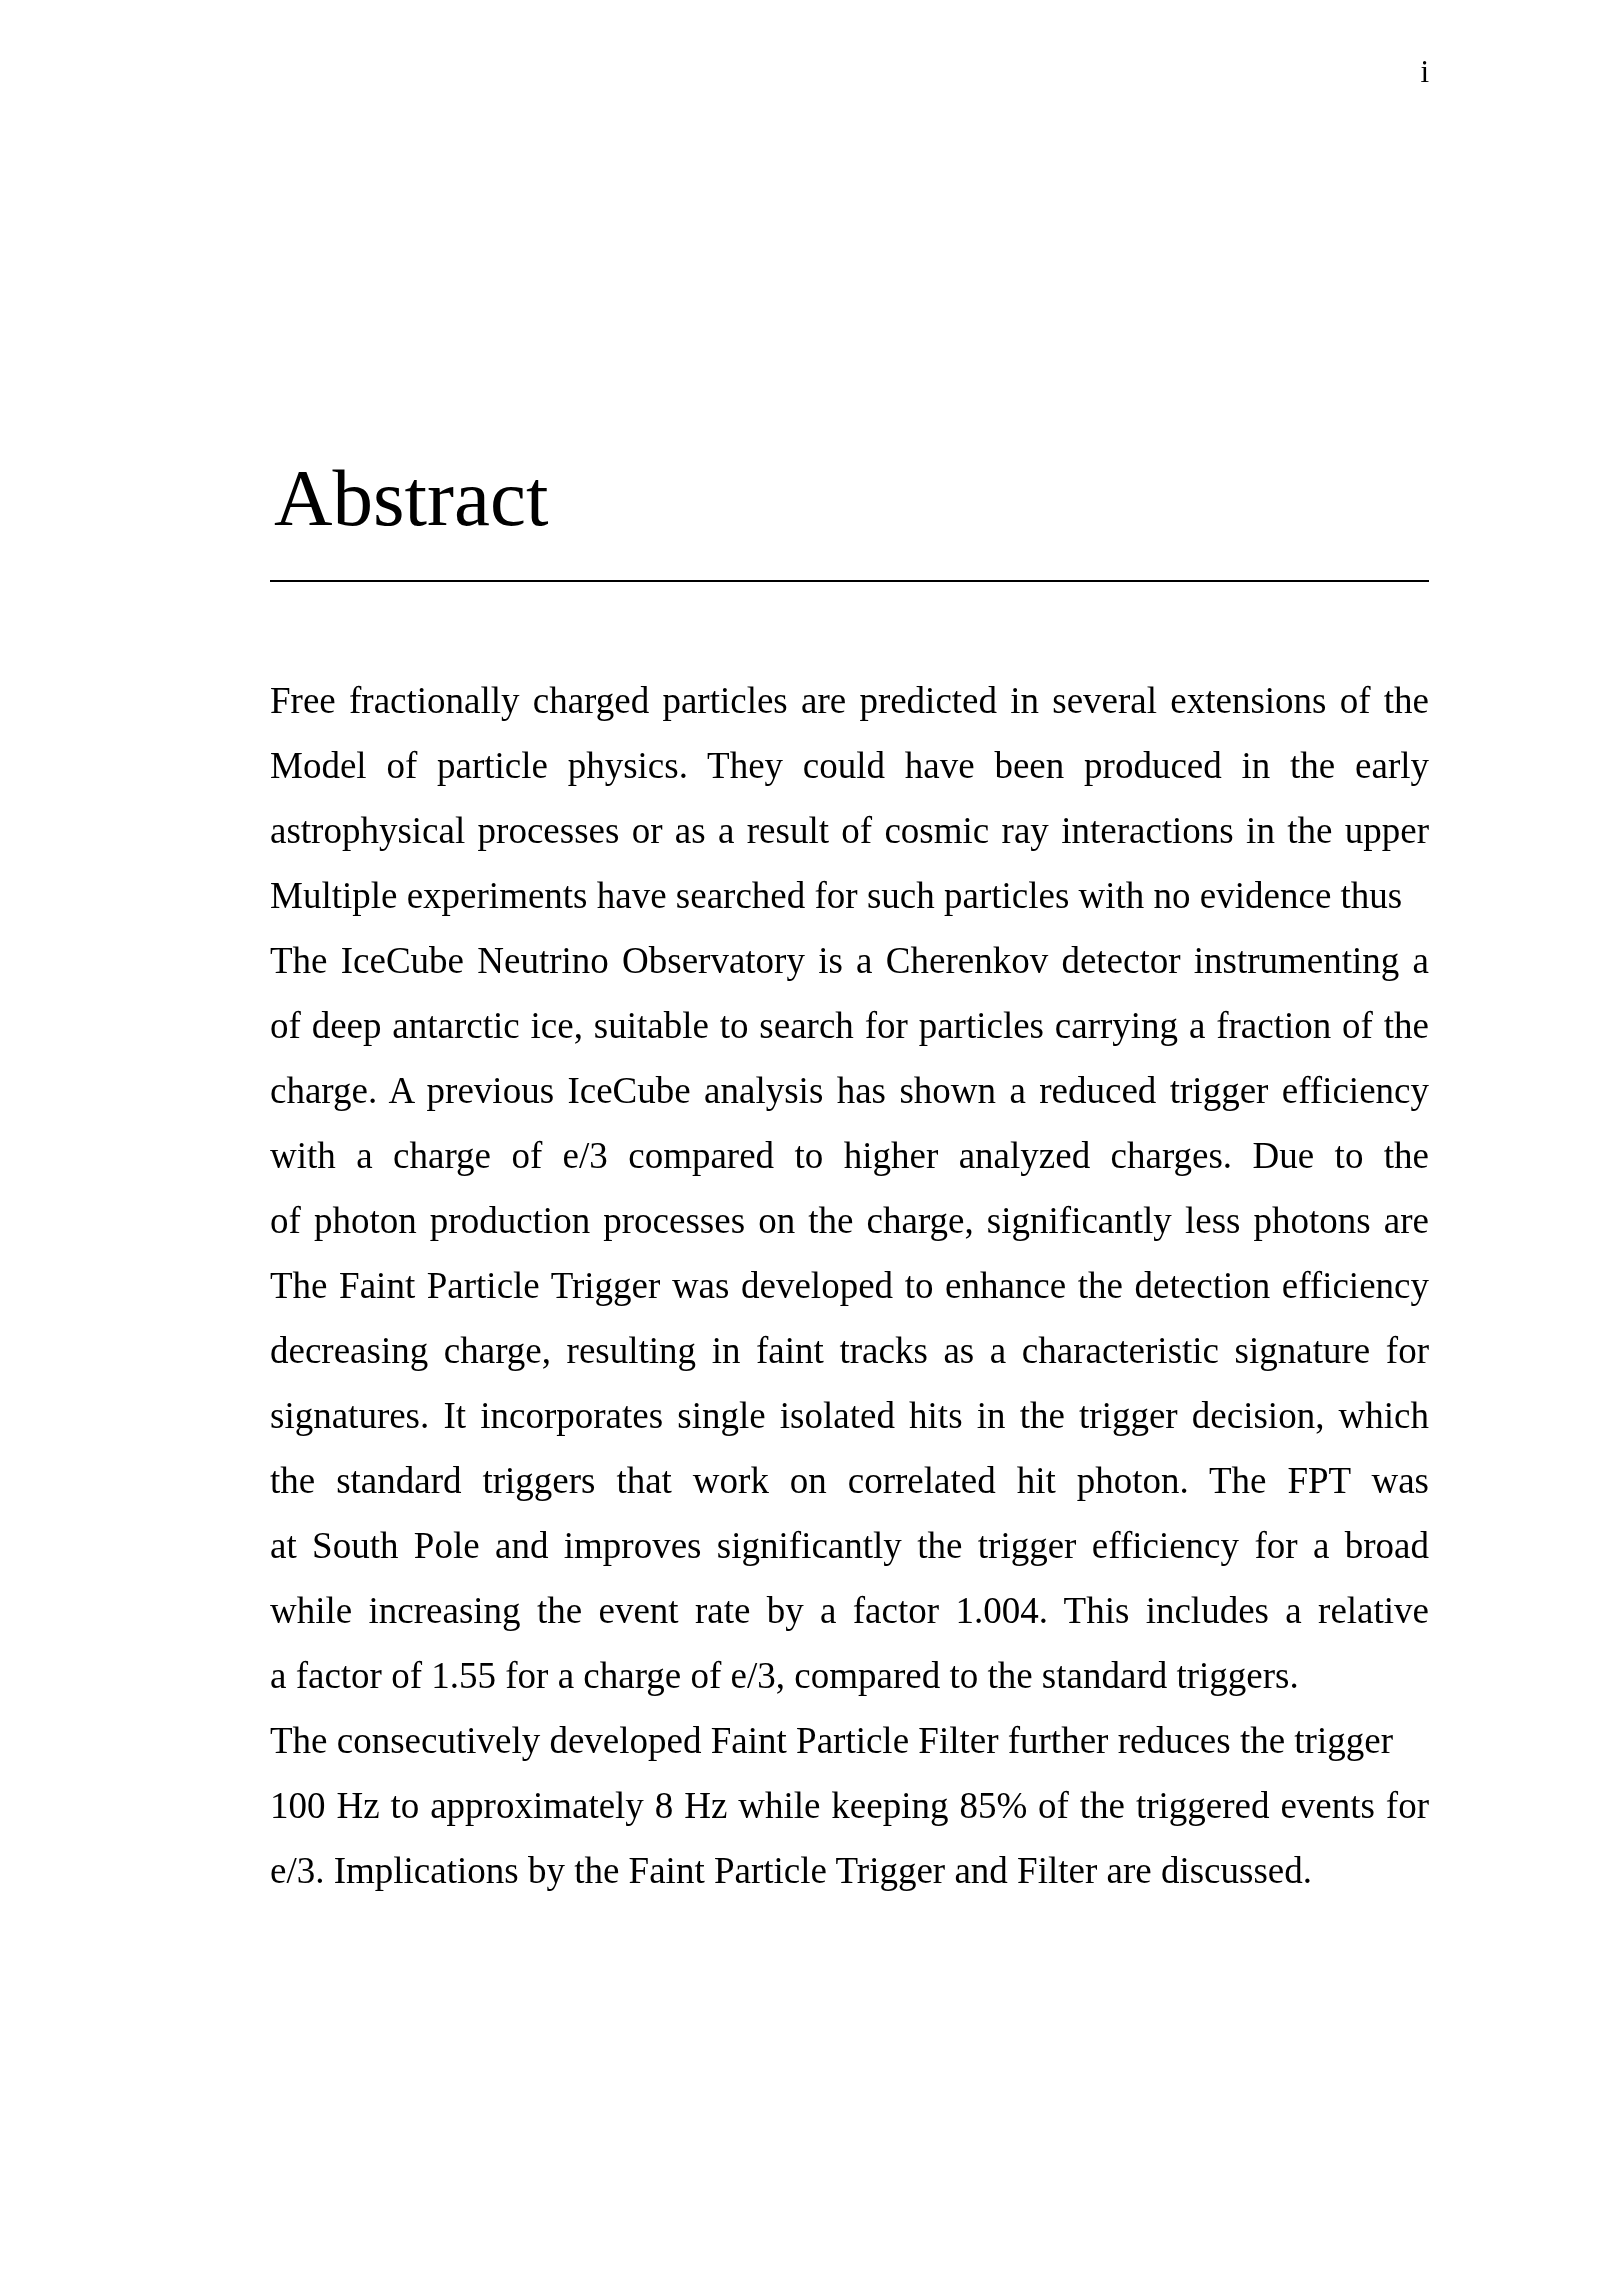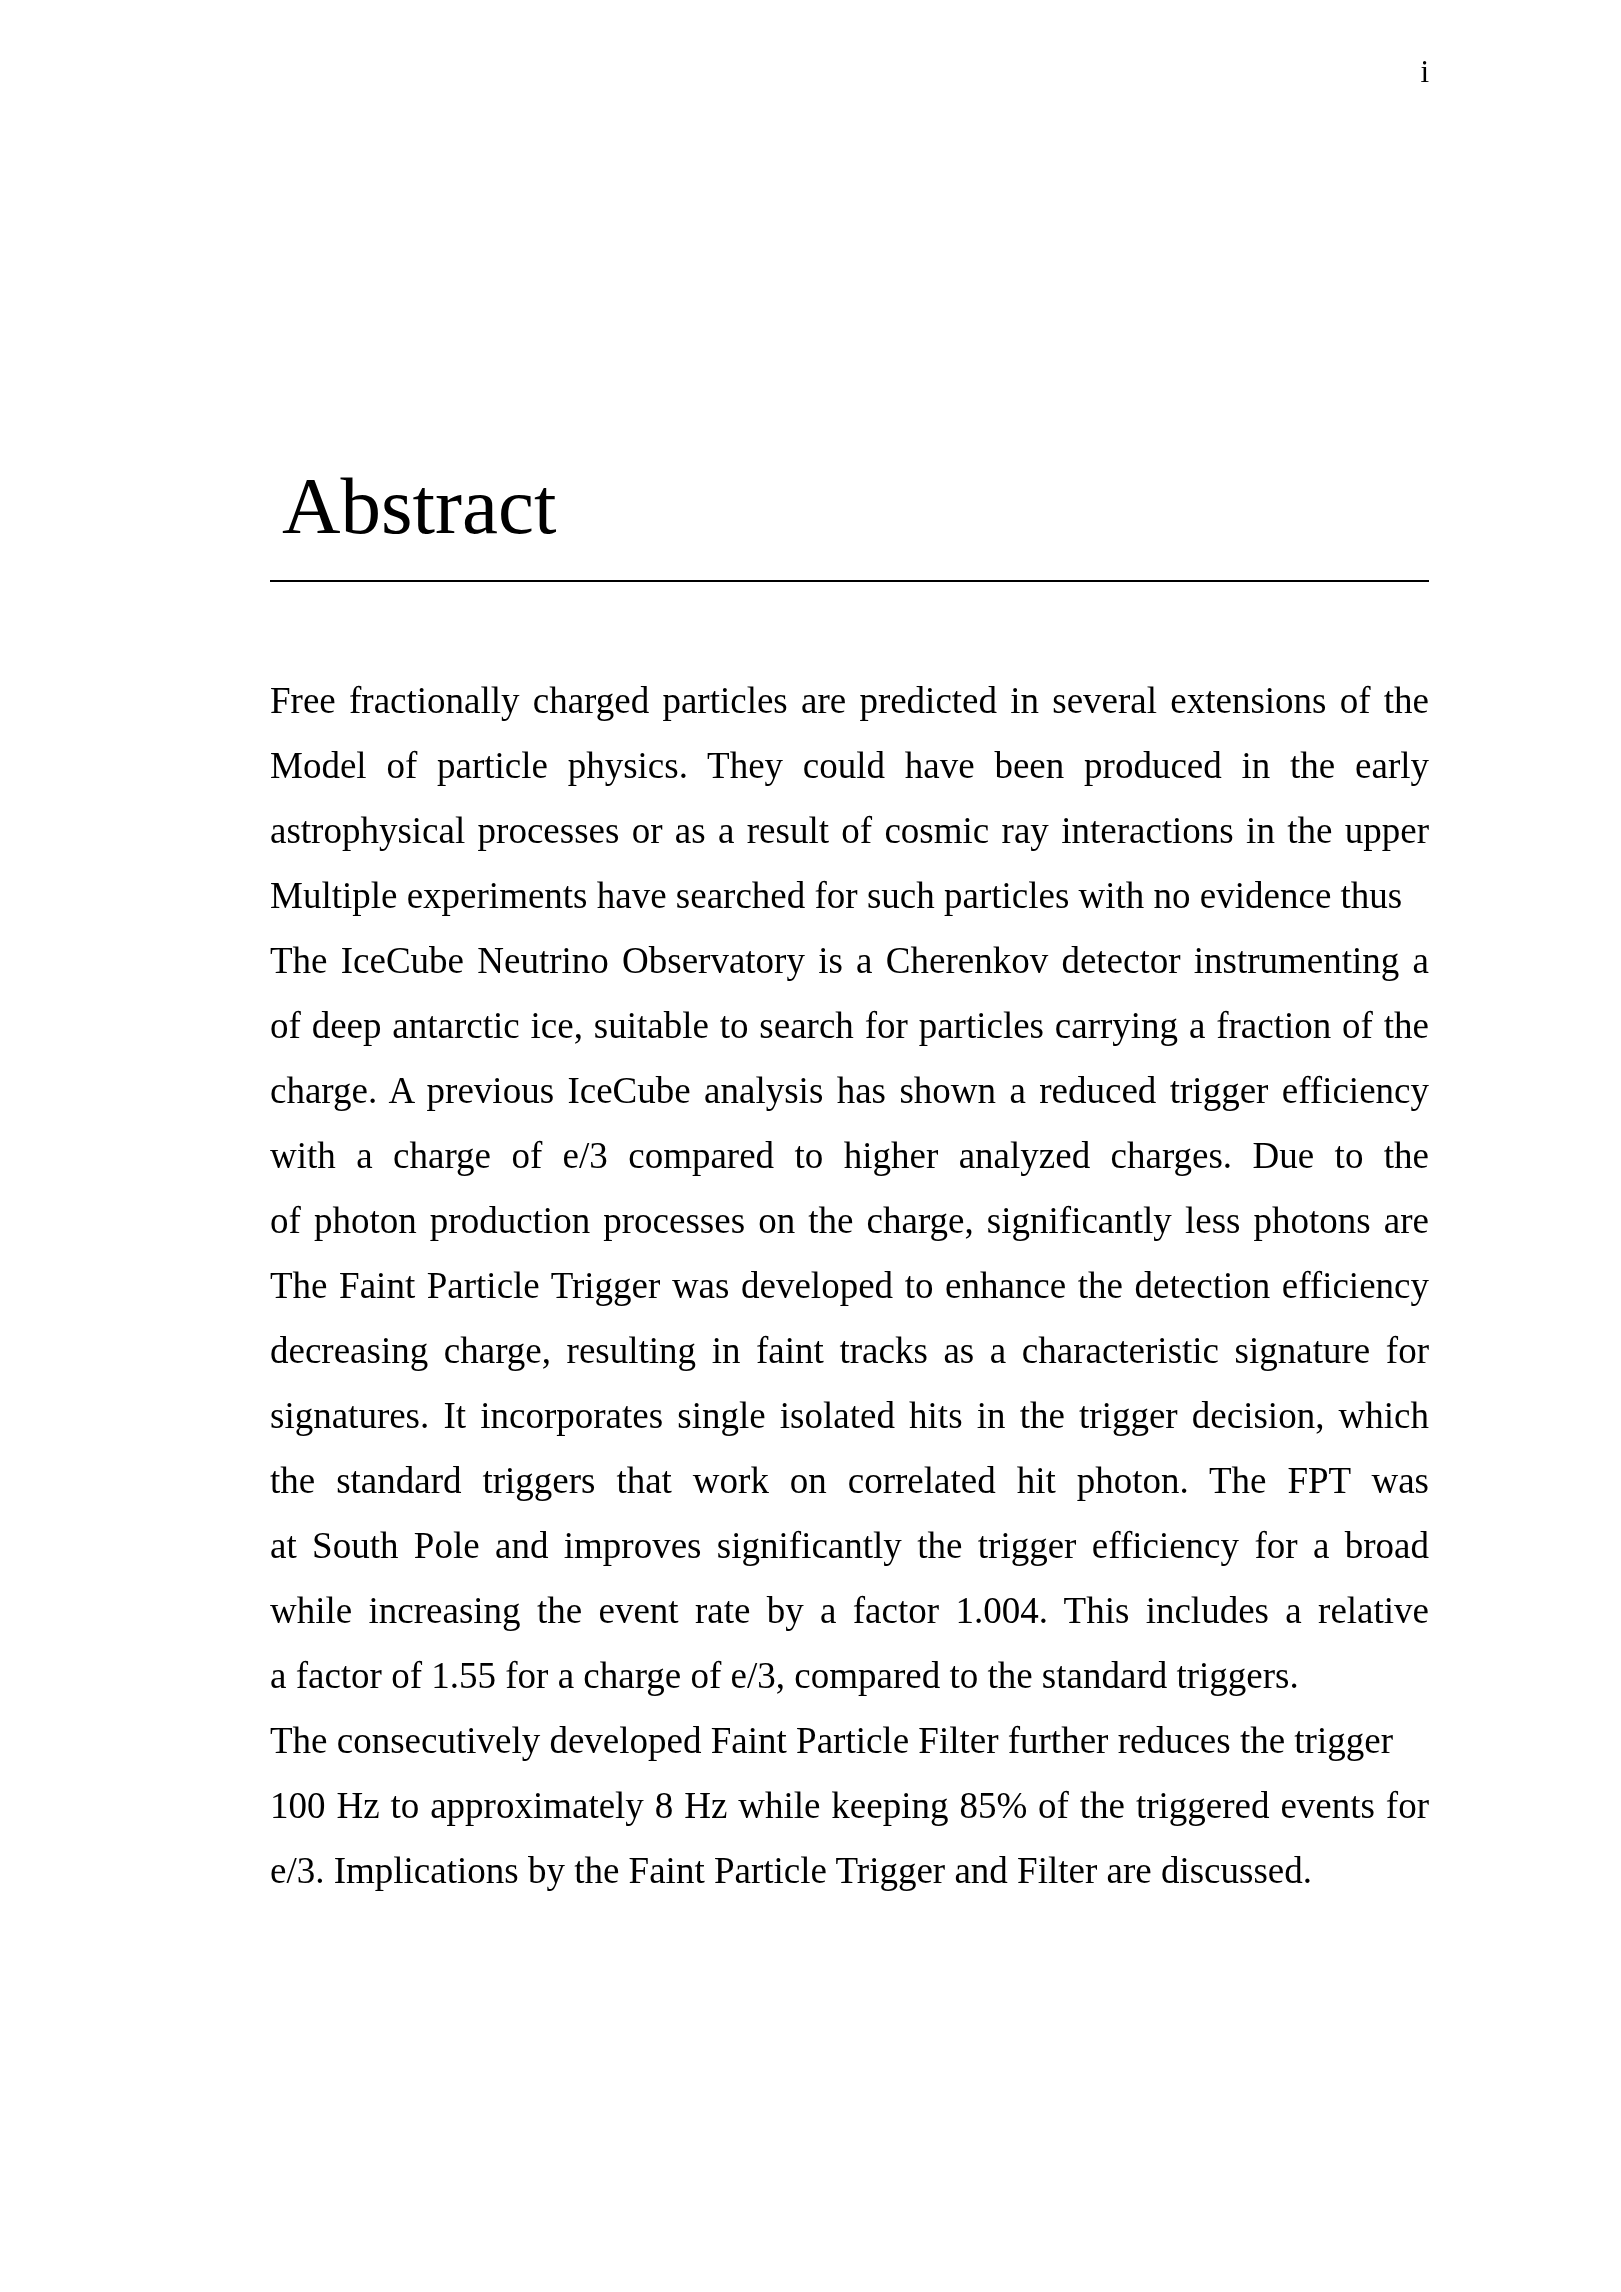--- a/index.html
+++ b/index.html
@@ -23,21 +23,21 @@
     left: 270px;
     width: 1159px;
     text-align: right;
     font-size: 31px;
     line-height: 32px;
   }
   .title {
     position: absolute;
     top: 454px;
     left: 270px;
-    margin: 12px;
+    margin: 4px;
     font-size: 81px;
     font-weight: 400;
     line-height: 1;
     white-space: nowrap;
   }
   .rule {
     position: absolute;
     top: 580px;
     left: 270px;
     width: 1159px;

